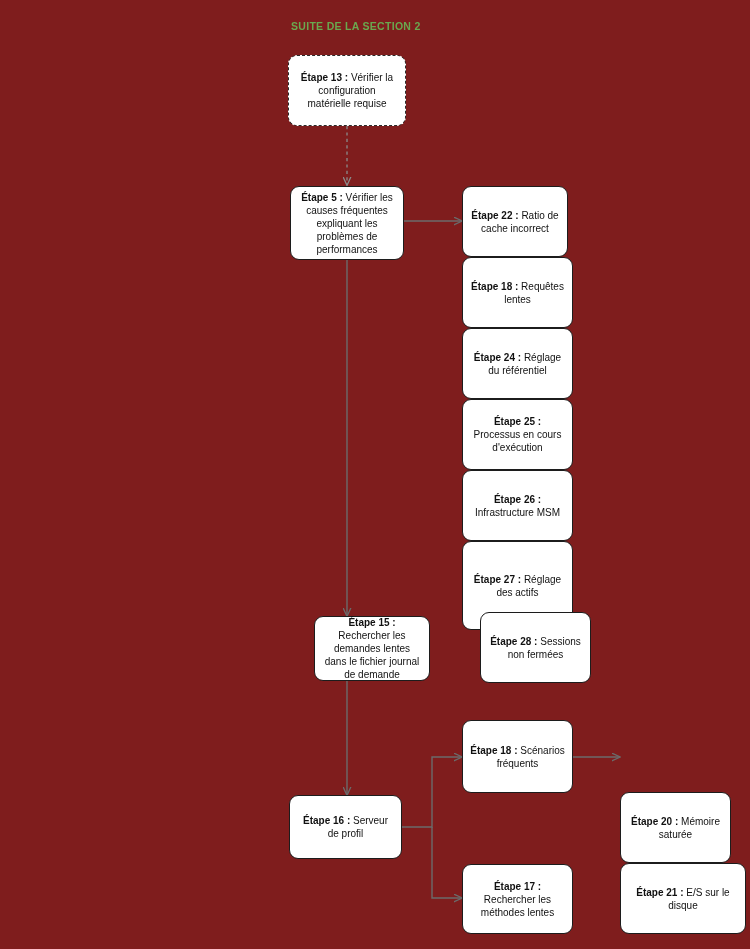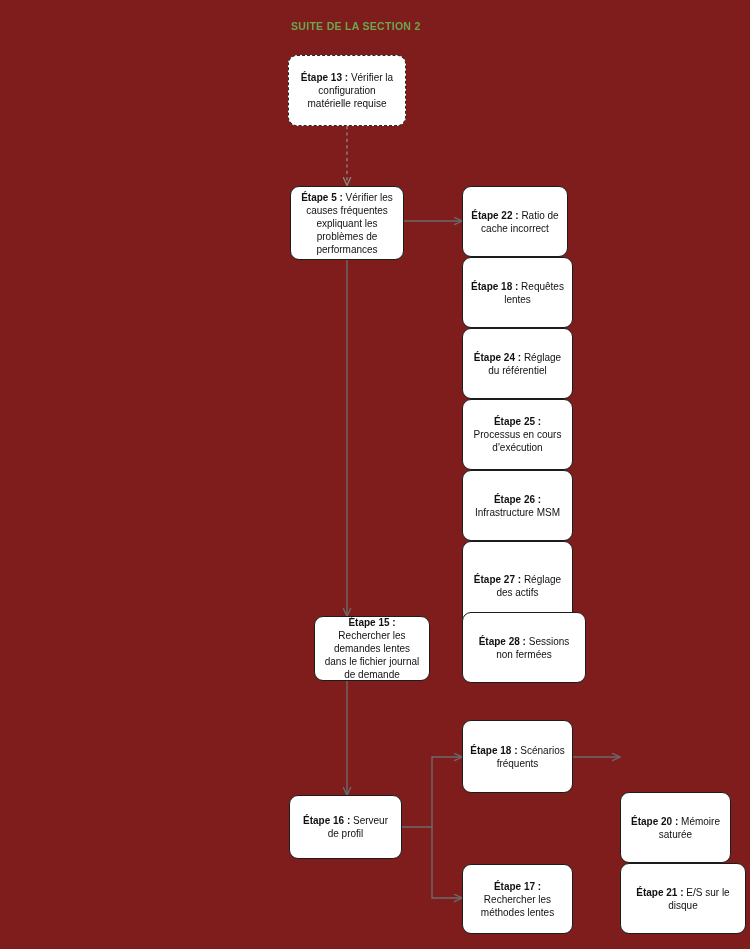--- a/index.html
+++ b/index.html
@@ -189,19 +189,19 @@
       <b>Étape 26 : </b><span>Infrastructure MSM</span>
     </span>
   </div>
 
   <div class="node" style="left:462px; top:541px; width:111px; height:89px;">
     <span class="txt">
       <b>Étape 27 : </b><span>Réglage des actifs</span>
     </span>
   </div>
 
-  <div class="node" style="left:462px; top:612px; width:124px; height:71px;">
+  <div class="node" style="left:480px; top:612px; width:111px; height:71px;">
     <span class="txt">
       <b>Étape 28 : </b><span>Sessions non fermées</span>
     </span>
   </div>
 
 </div>
 
 </body></html>

